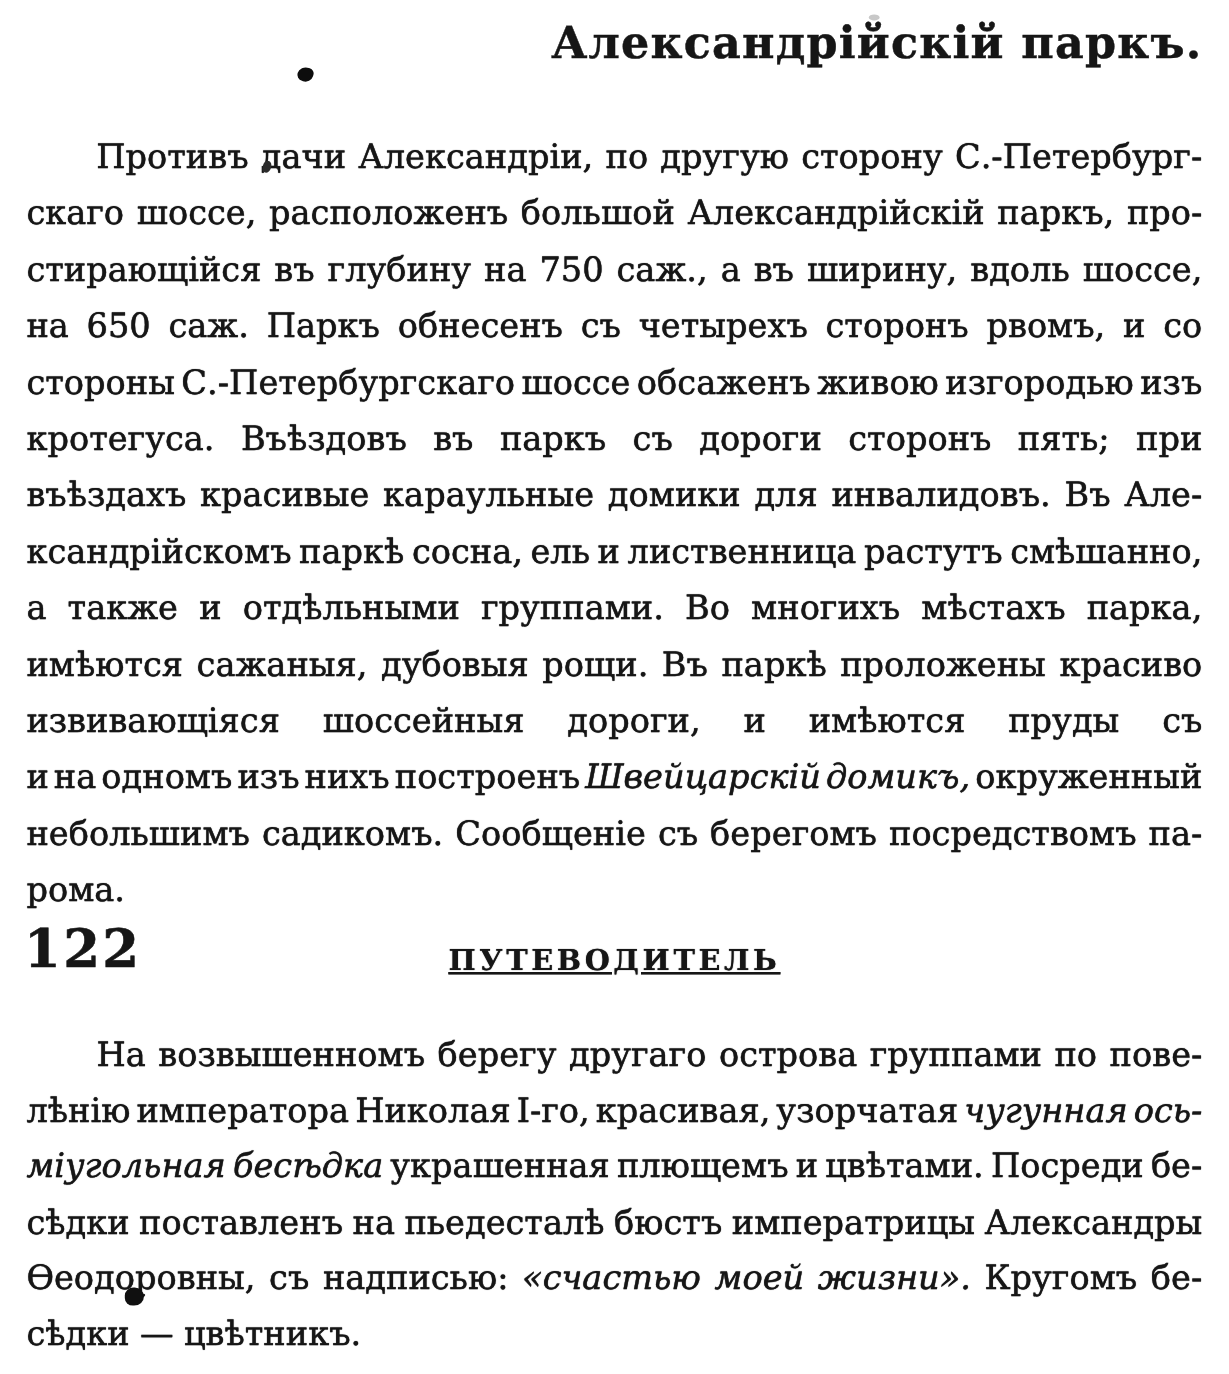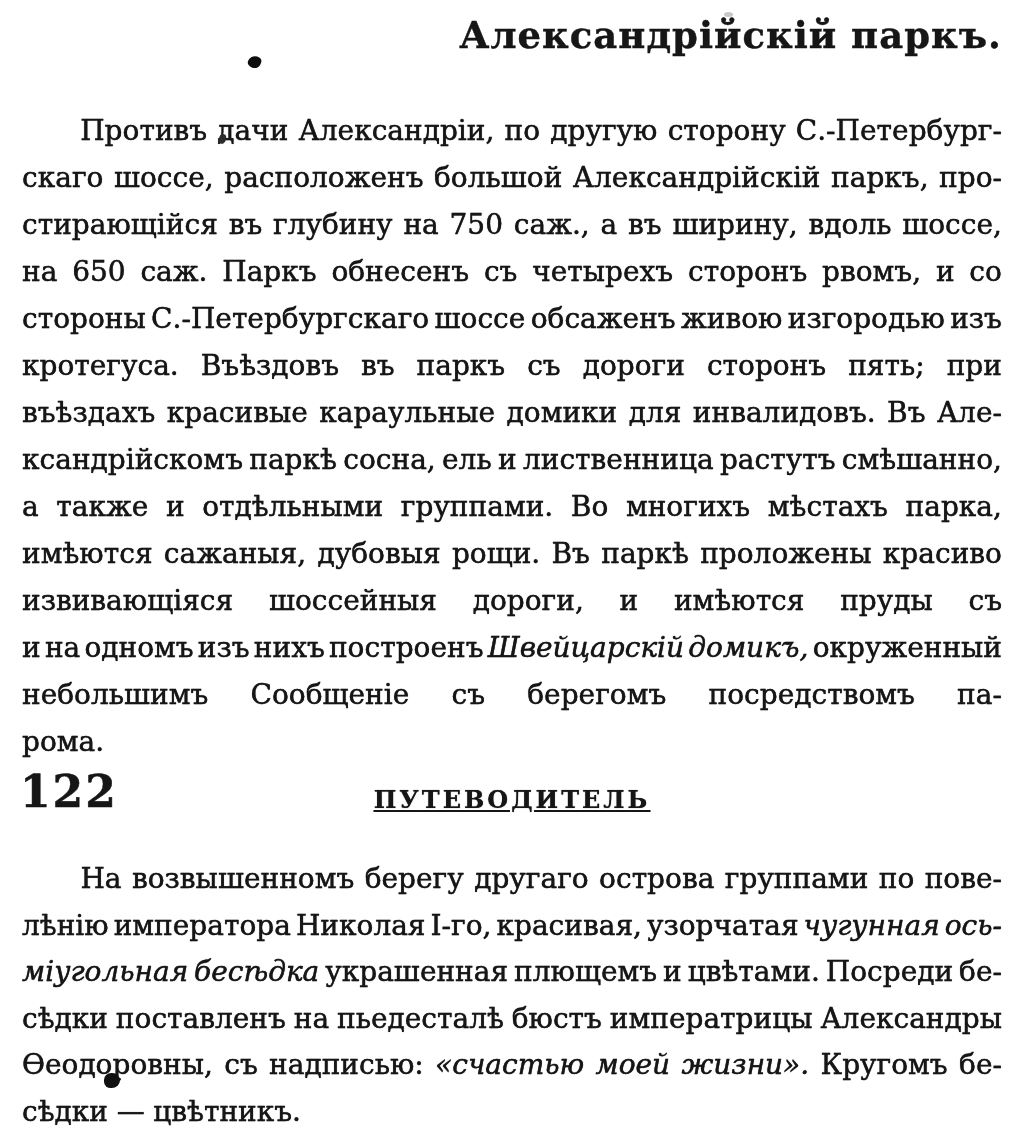--- a/index.html
+++ b/index.html
@@ -211,20 +211,21 @@
         <span class="w">одномъ</span>
         <span class="w">изъ</span>
         <span class="w">нихъ</span>
         <span class="w">построенъ</span>
         <span class="w it">Швейцарскій</span>
         <span class="w it">домикъ,</span>
         <span class="w">окруженный</span>
       </div>
       <div class="line">
         <span class="w">небольшимъ</span>
+        <span class="w">садикомъ.</span>
         <span class="w">Сообщеніе</span>
         <span class="w">съ</span>
         <span class="w">берегомъ</span>
         <span class="w">посредствомъ</span>
         <span class="w">па-</span>
       </div>
       <div class="line start">
         <span class="w">рома.</span>
       </div>
     </div>

